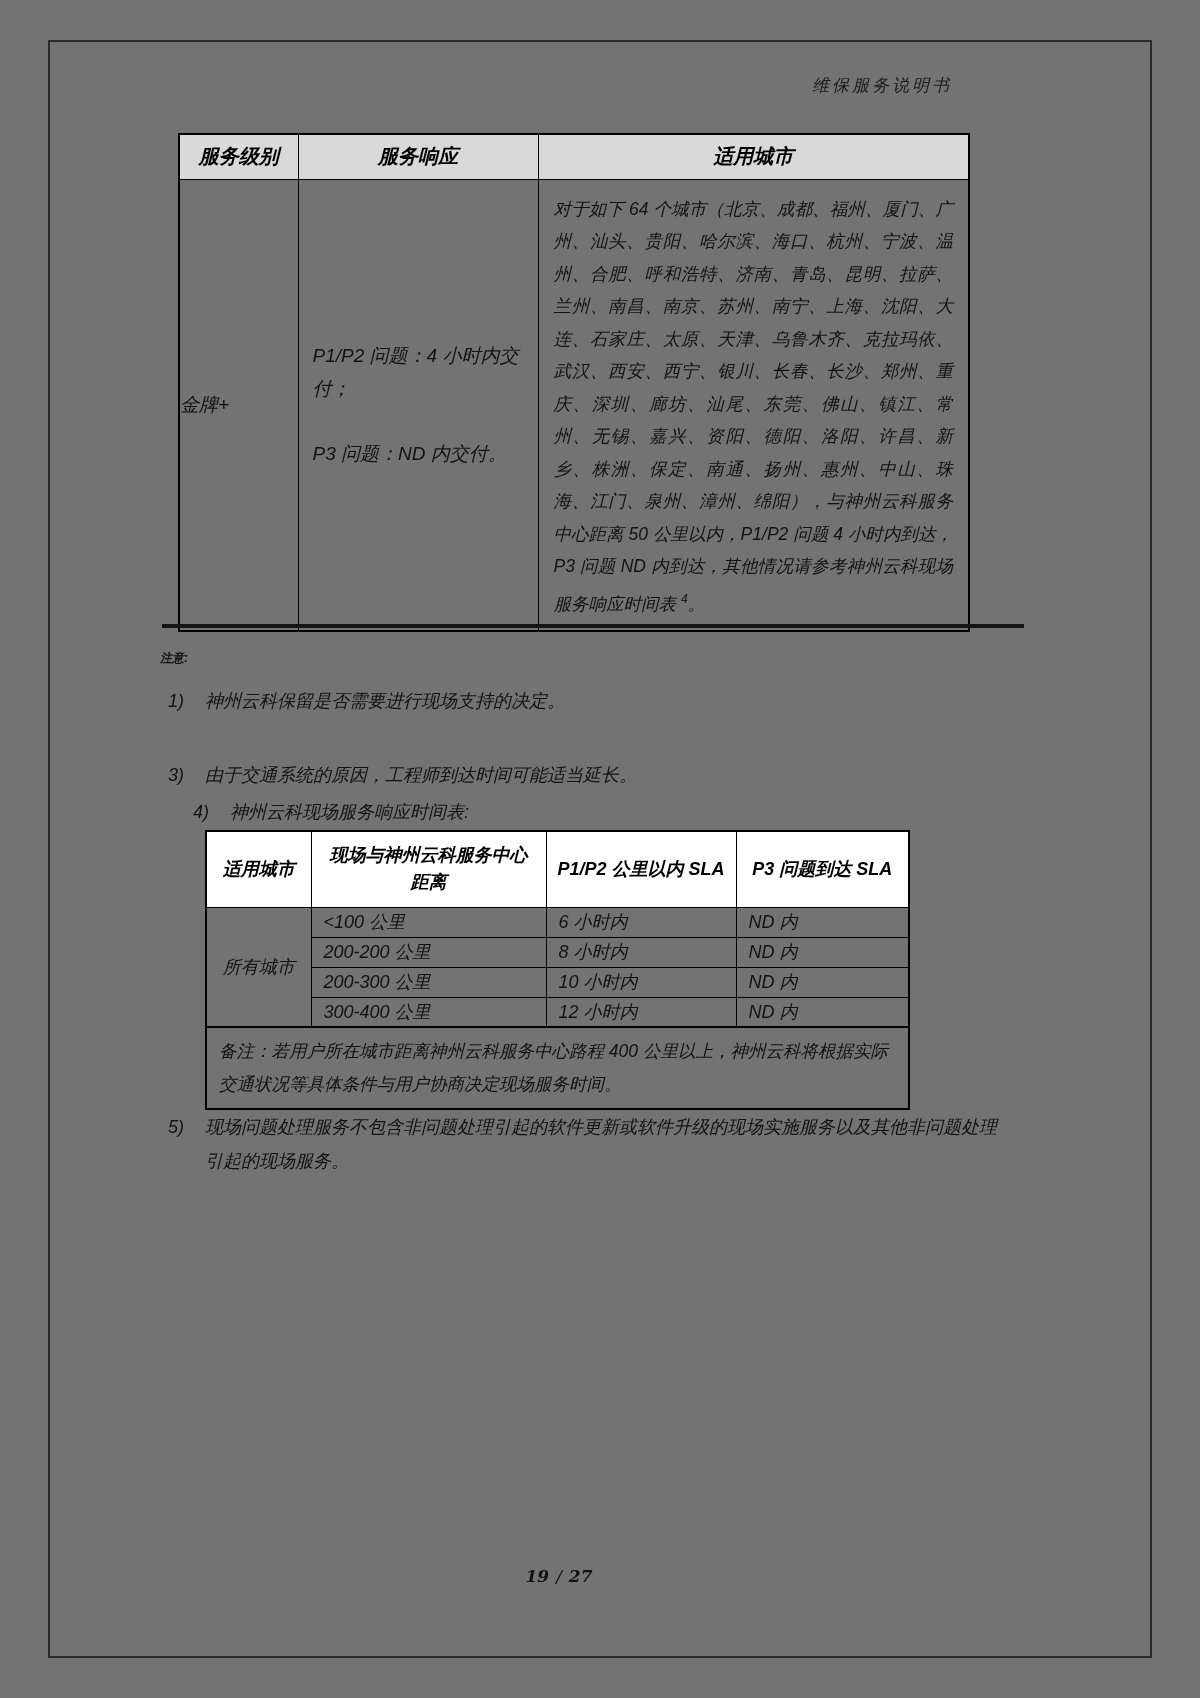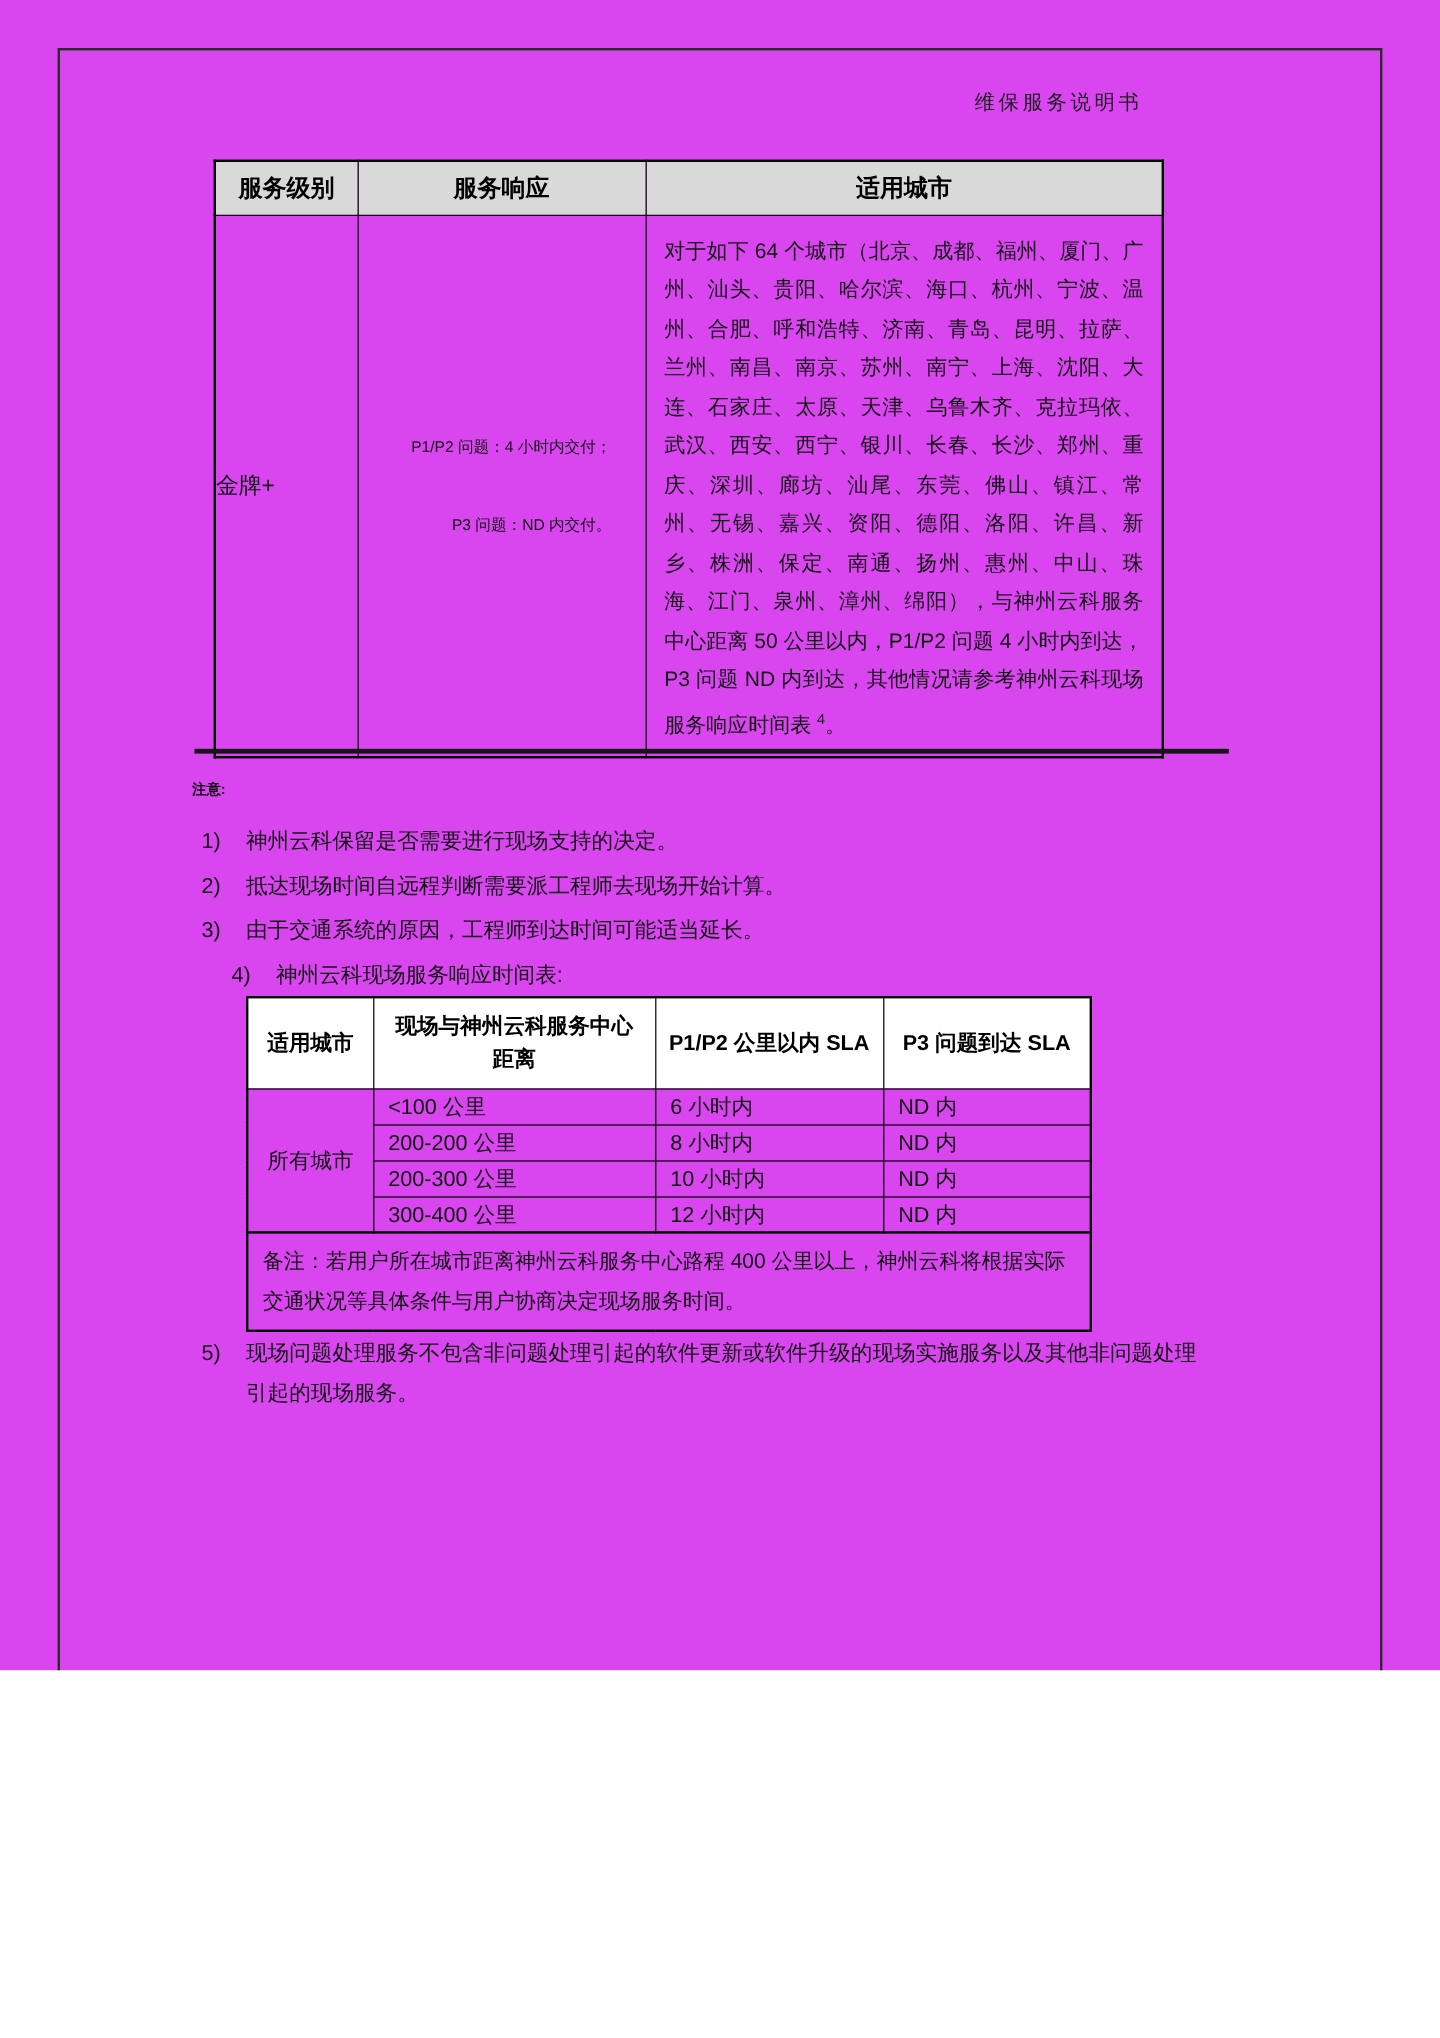--- a/index.html
+++ b/index.html
@@ -1,41 +1,41 @@
 <!DOCTYPE html>
 <html><head>
 <meta charset="utf-8">
 <style>
   * { margin:0; padding:0; box-sizing:border-box; }
   html,body { background:#ffffff; }
   .page {
-    position:relative; width:1200px; height:1392px; background:#d946ef;
+    position:relative; width:1200px; height:1698px; background:#737373;
     font-family:"Liberation Sans","DejaVu Sans",sans-serif; color:#121212;
-    overflow:hidden; margin:0 auto;
+    overflow:hidden; margin:0 auto;font-style:italic;
   }
   .page-frame {
     position:absolute; left:48px; top:40px; width:1104px; height:1618px;
     border:2px solid #2b2b2b; pointer-events:none;
   }
   .doc-header {
     position:absolute; top:74px; left:812px; width:150px;
     font-family:"DejaVu Serif","Liberation Serif",serif;
     font-size:17px; letter-spacing:3px; color:#1c1c1c; white-space:nowrap;
   }
   table { border-collapse:collapse; table-layout:fixed; }
 
   
   .service-table { position:absolute; left:178px; top:133px; width:790px; border:2px solid #000; }
   .service-table th {
     background:#d9d9d9; border:1px solid #000; height:45px;
     font-size:20px; font-weight:bold; text-align:center; color:#000;
   }
   .service-table td { border:1px solid #000; vertical-align:middle; }
   .service-table .level-cell { text-align:left; font-size:19px; }
-  .service-table .response-cell { text-align:right; font-size:13px; padding:0 28px; }
+  .service-table .response-cell { text-align:left; font-size:19px; padding:0 14px; }
   .service-table .response-cell p { line-height:33px; }
   .service-table .response-cell p:first-child { margin-bottom:32px; }
   .service-table .cities-cell {
     vertical-align:top; padding:13px 15px 10px 15px;
     font-size:17.5px; line-height:32.5px; text-align:justify; text-justify:inter-ideograph;
   }
   .cities-cell sup { font-size:12px; vertical-align:super; }
 
   
   .divider { position:absolute; left:162px; top:624px; width:862px; height:4px; background:#151515; }
@@ -102,23 +102,20 @@
     </tbody>
   </table>
 
   <div class="divider"></div>
 
   <div class="notes-title">注意:</div>
 
   <div class="note-item ni-1">
     <span class="num">1)</span><span>神州云科保留是否需要进行现场支持的决定。</span>
   </div>
-  <div class="note-item ni-2">
-    <span class="num">2)</span><span>抵达现场时间自远程判断需要派工程师去现场开始计算。</span>
-  </div>
   <div class="note-item ni-3">
     <span class="num">3)</span><span>由于交通系统的原因，工程师到达时间可能适当延长。</span>
   </div>
   <div class="note-item ni-4">
     <span class="num">4)</span><span>神州云科现场服务响应时间表:</span>
   </div>
 
   <table class="sla-table">
     <colgroup>
         <col style="width:105px">

